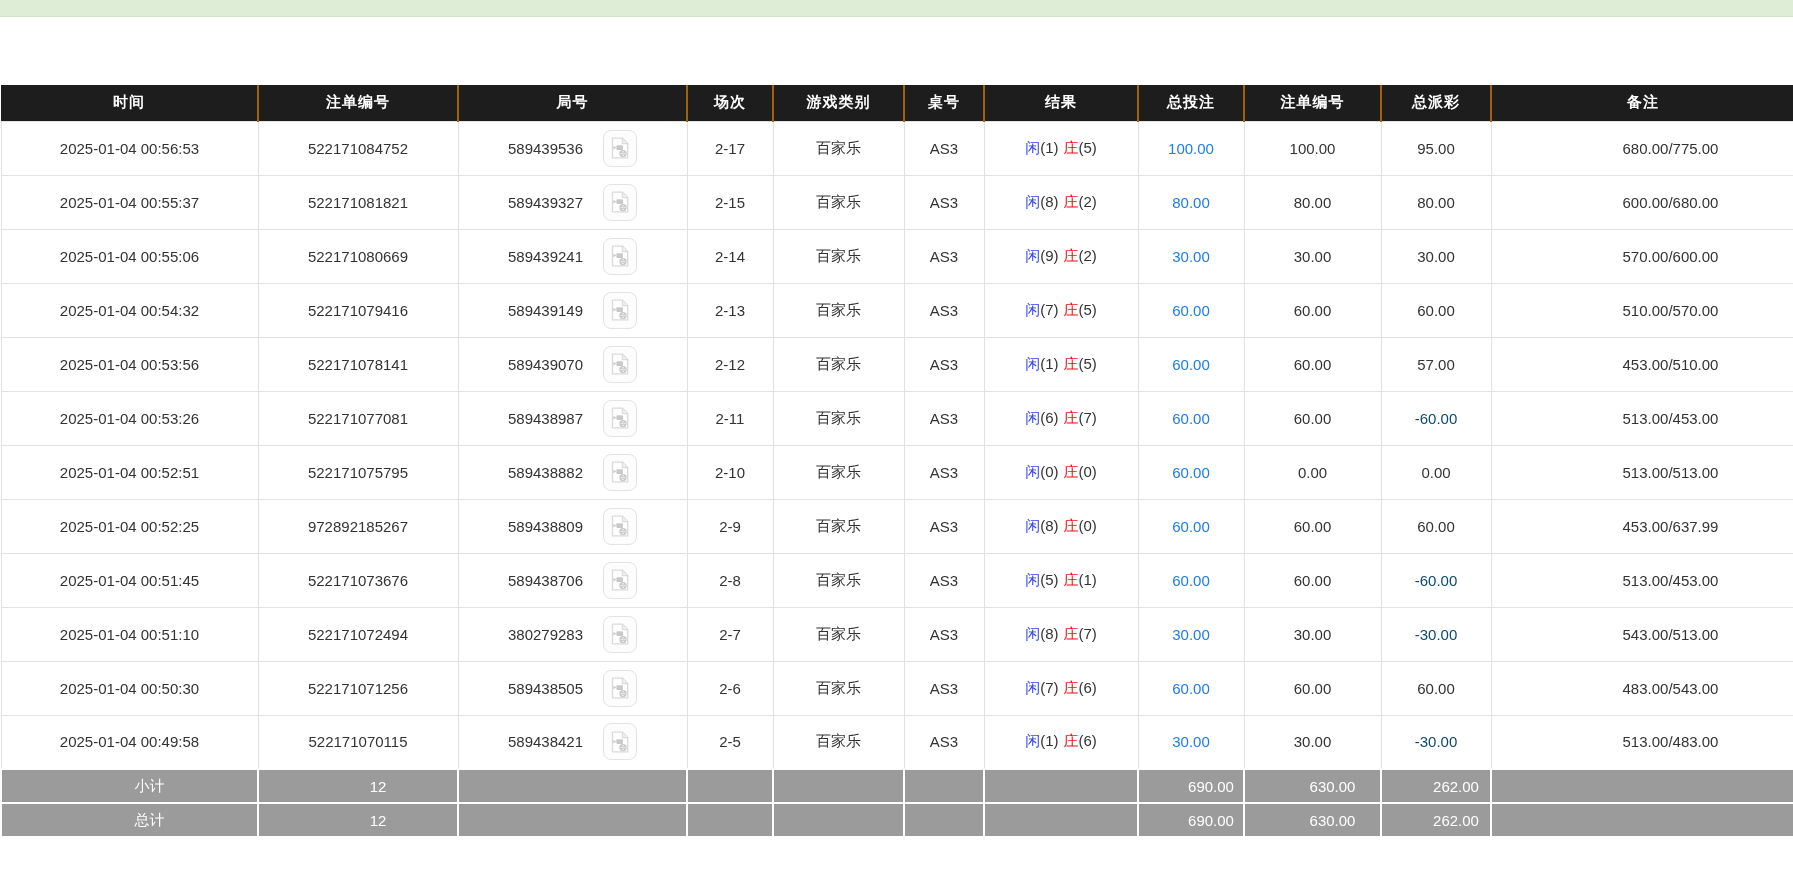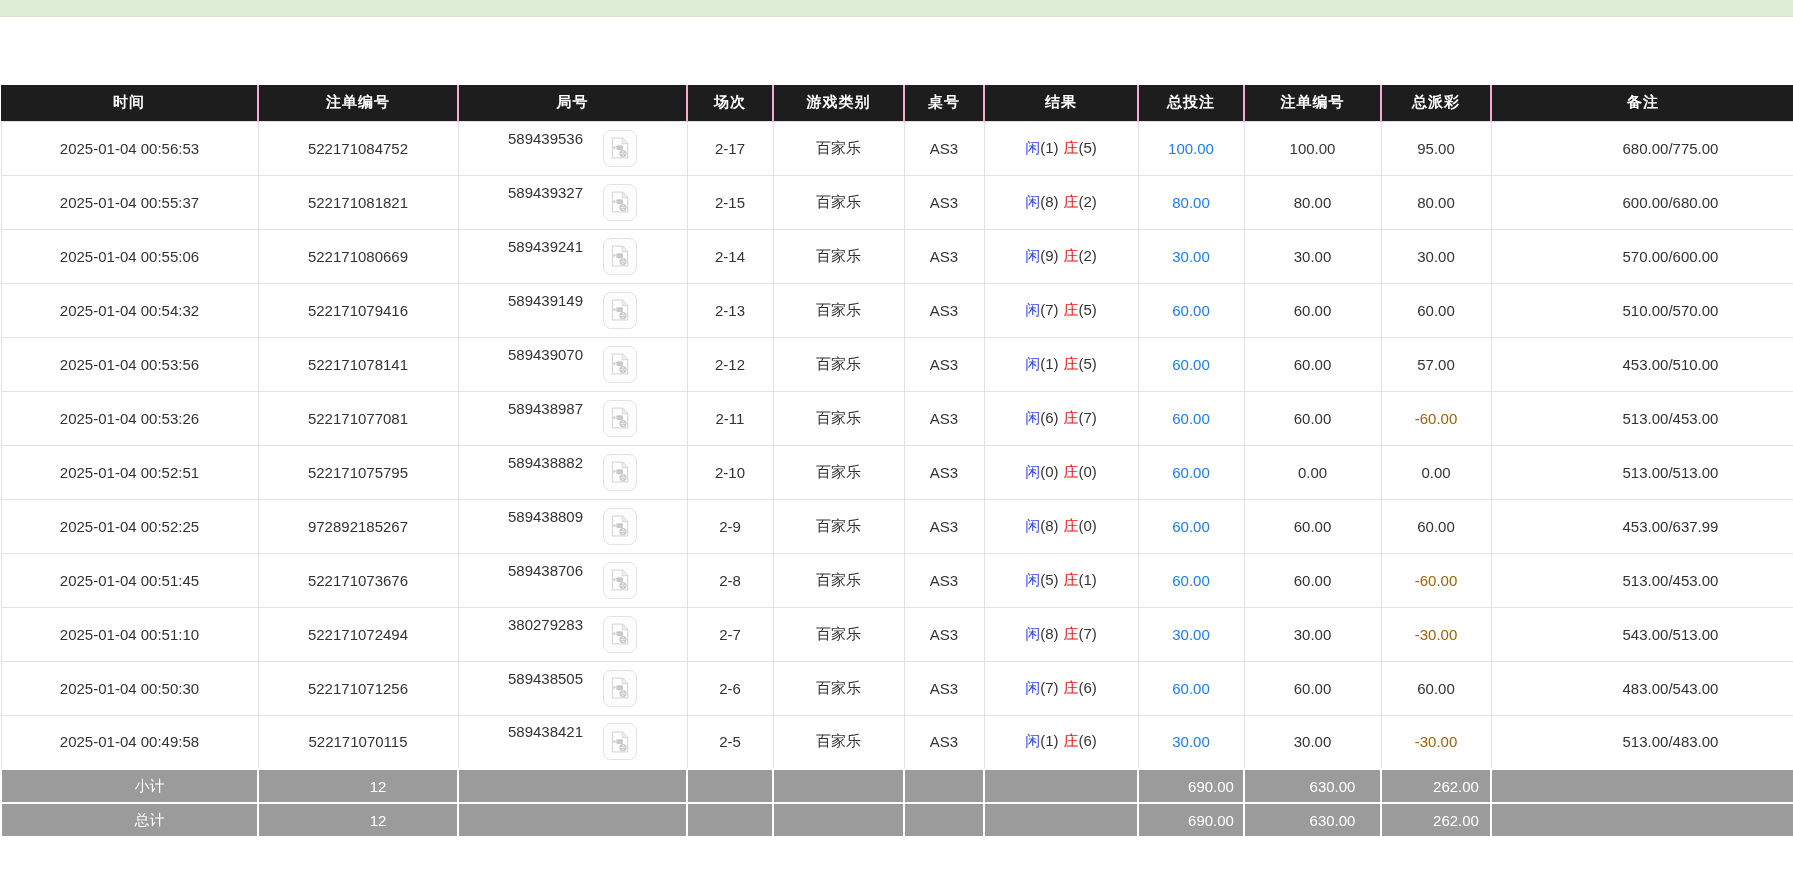--- a/index.html
+++ b/index.html
@@ -20,21 +20,21 @@
     border-collapse: collapse;
     table-layout: fixed;
   }
   thead th {
     background: #1d1d1d;
     color: #ffffff;
     font-size: 15px;
     font-weight: bold;
     height: 36px;
     text-align: center;
-    border-left: 2px solid #f9a8d4;
+    border-left: 2px solid #a16207;
     letter-spacing: 1px;
   }
   thead th:first-child { border-left: none; margin-top: 8px; }
   tbody td {
     height: 54px;
     text-align: center;
     font-size: 15px;
     color: #333333;
     background: #ffffff;
     border: 1px solid #e2e2e2;
@@ -46,40 +46,41 @@
     background: #9b9b9b;
     color: #ffffff;
     font-size: 15px;
     text-align: center;
     border: 2px solid #ffffff;
     vertical-align: middle;
     padding-left: 40px;
   }
   .round-wrap {
     display: flex;
+    align-items: center;
     justify-content: center;
     gap: 20px;
   }
   .video-btn {
     width: 34px; height: 37px;
     background: #fdfdfd;
     border: 1px solid #e3e3e3;
     border-radius: 8px;
     display: inline-flex;
     align-items: center;
     justify-content: center;
     cursor: pointer;
     padding: 0;
   }
   .res-p { color: #3344ee; }
   .res-b { color: #ee1111; }
   .res-n { color: #333333; }
   .res-n.sp { margin-right: 5px; }
   a.bet-link { color: #1d7deb; text-decoration: none; cursor: pointer; }
-  td.payout.neg { color: #a16207; }
+  td.payout.neg { color: #0c4a6e; }
 </style>
 </head>
 <body>
 
 <div class="top-bar"></div>
 
 <table class="records">
   <colgroup>
     <col style="width:257px">
       <col style="width:200px">

